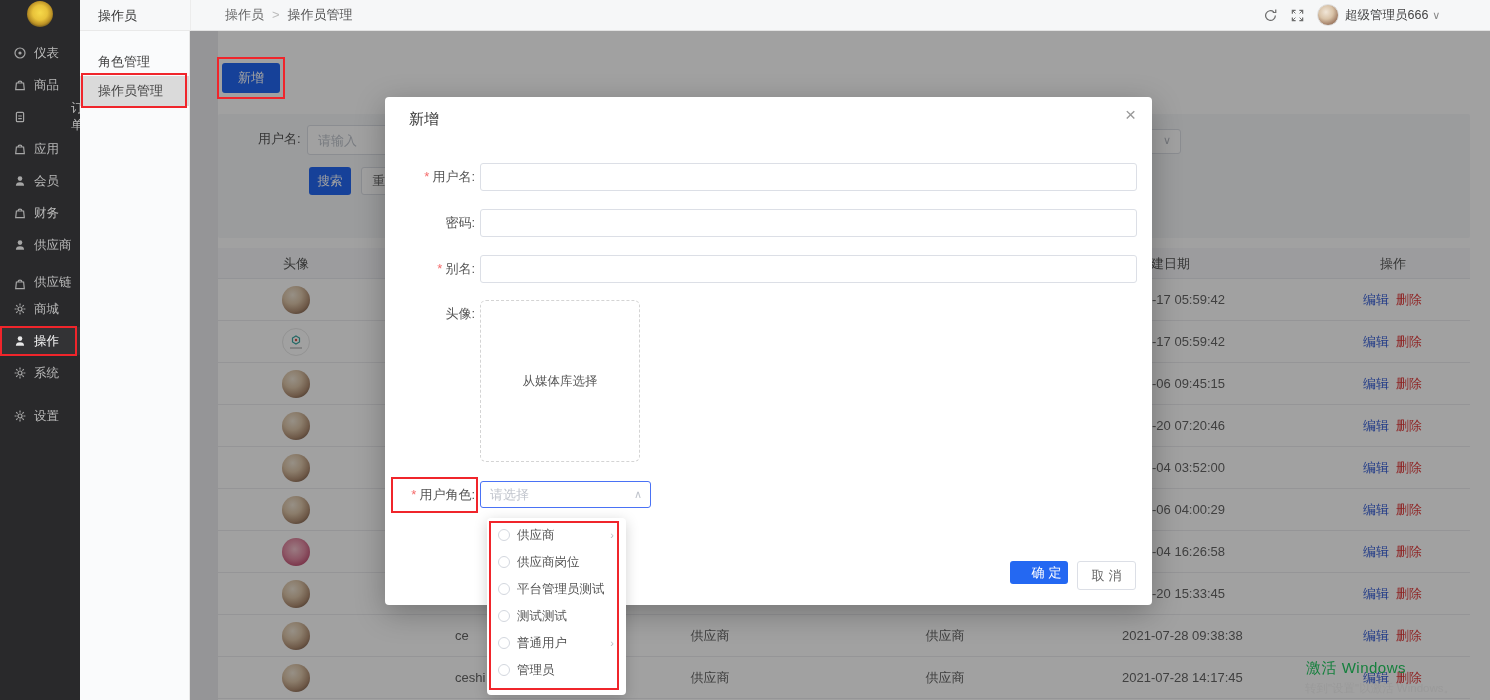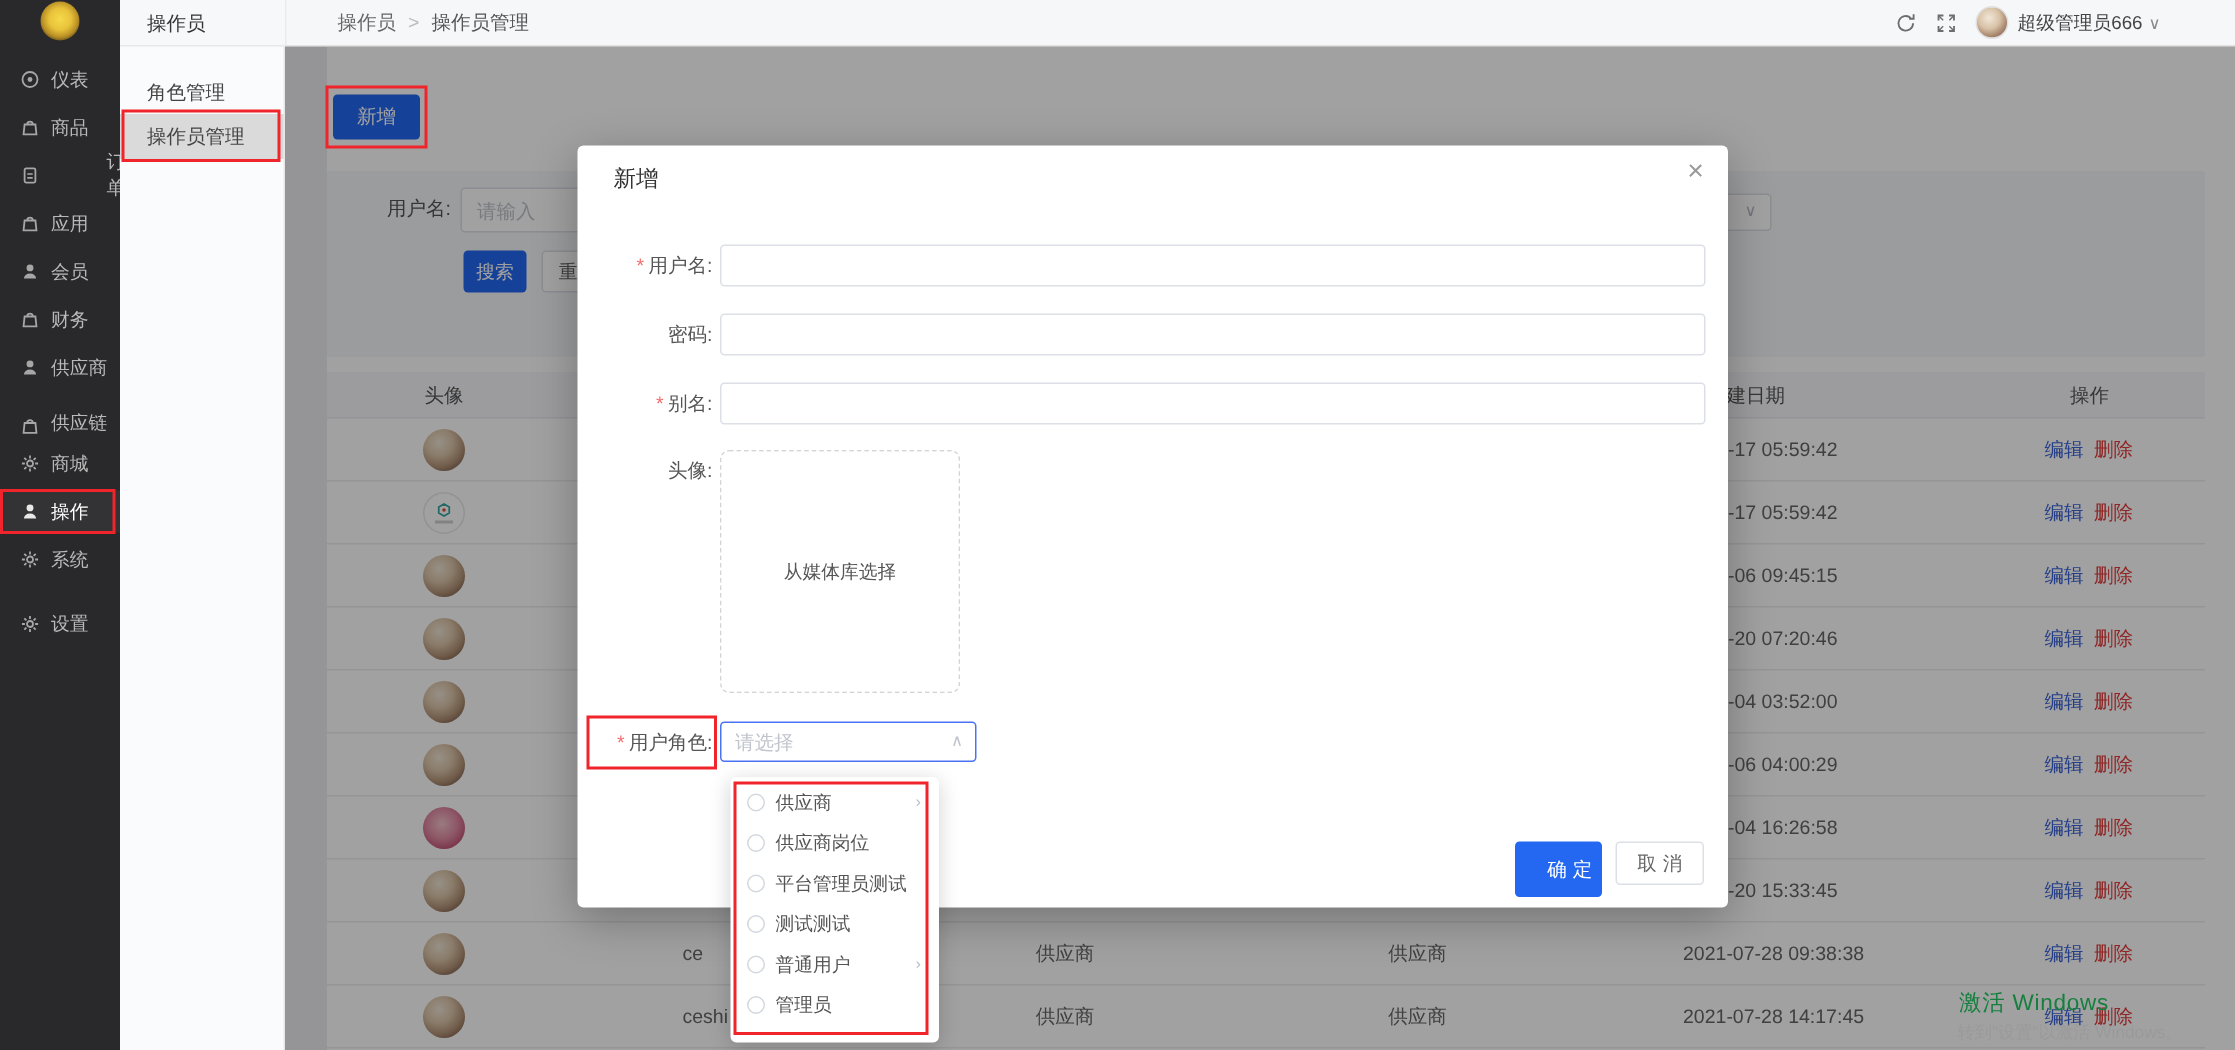--- a/index.html
+++ b/index.html
@@ -82,21 +82,21 @@
   .f-label{position:absolute;left:0;width:90px;text-align:right;color:#555;font-size:13px;line-height:28px;}
   .f-star{color:#f56c6c;margin-right:3px;}
   .f-input{position:absolute;left:95px;width:657px;height:28px;box-sizing:border-box;border:1px solid #dcdfe6;border-radius:3px;
            padding:0 10px;font-size:13px;outline:none;background:#fff;}
   .media-box{position:absolute;left:95px;top:203px;width:160px;height:162px;border:1px dashed #d4d4d4;border-radius:6px;
              box-sizing:border-box;display:flex;align-items:center;justify-content:center;color:#555;font-size:12.5px;cursor:pointer;}
   .role-select{position:absolute;left:95px;top:384px;width:171px;height:27px;border:1px solid #4a72f5;border-radius:3px;
                box-sizing:border-box;background:#fff;cursor:pointer;}
   .role-select .ph{position:absolute;left:9px;top:0;line-height:25px;color:#c0c4cc;font-size:13px;}
   .role-select .caret{position:absolute;right:8px;top:0;line-height:25px;color:#c0c4cc;font-size:11px;}
-  .modal-ok{position:absolute;left:625px;top:464px;width:58px;height:37px;font-size:13px;letter-spacing:4px;padding-left:19px;}
+  .modal-ok{position:absolute;left:625px;top:464px;width:58px;height:23px;font-size:13px;letter-spacing:4px;padding-left:19px;}
   .modal-cancel{position:absolute;left:692px;top:464px;width:59px;height:29px;font-size:13px;letter-spacing:4px;padding-left:4px;}
 
   
   .dropdown{left:487px;top:518px;width:139px;height:177px;background:#fff;border-radius:4px;z-index:11;
             box-shadow:0 3px 14px rgba(0,0,0,.18);}
   .dropdown-arrow{left:504px;top:514px;width:8px;height:8px;background:#fff;transform:rotate(45deg);z-index:11;}
   .dd-item{position:absolute;left:0;width:139px;height:26px;display:flex;align-items:center;cursor:pointer;}
   .dd-radio{position:absolute;left:11px;width:12px;height:12px;border:1px solid #d3d7de;border-radius:50%;box-sizing:border-box;background:#fff;}
   .dd-label{position:absolute;left:30px;color:#555;font-size:12.5px;white-space:nowrap;}
   .dd-sub{position:absolute;right:12px;color:#b9bdc5;font-size:11px;}

